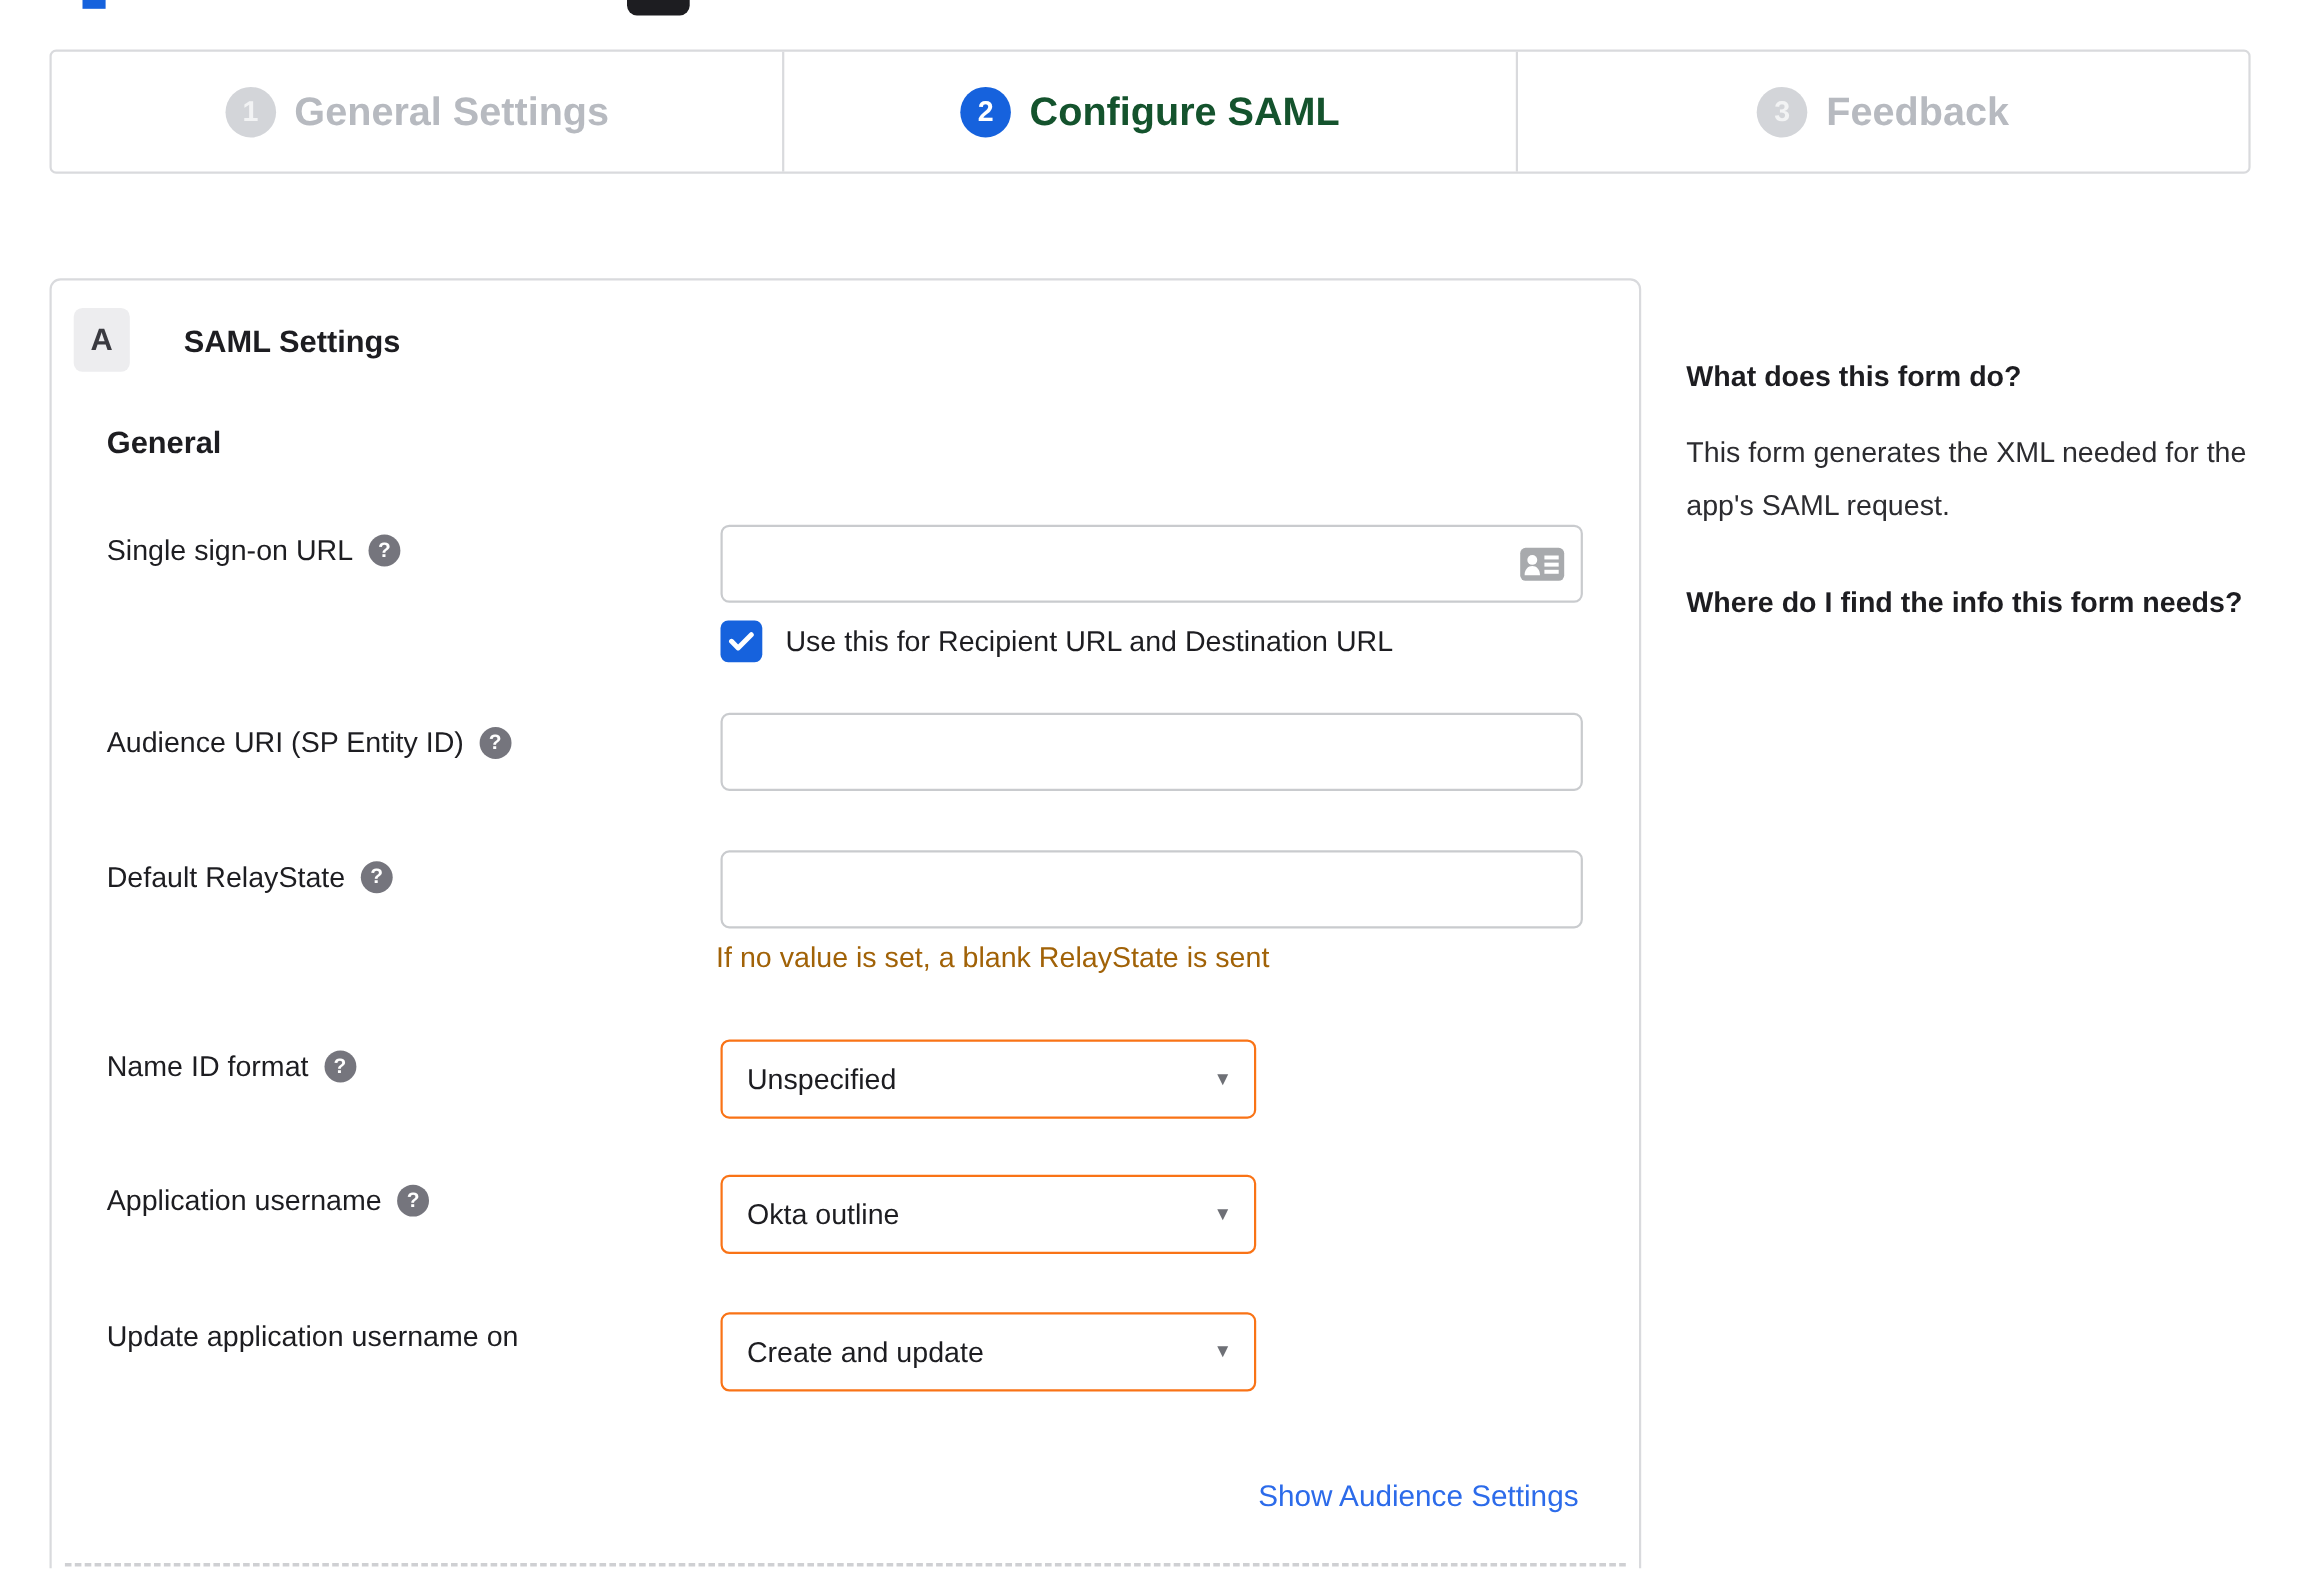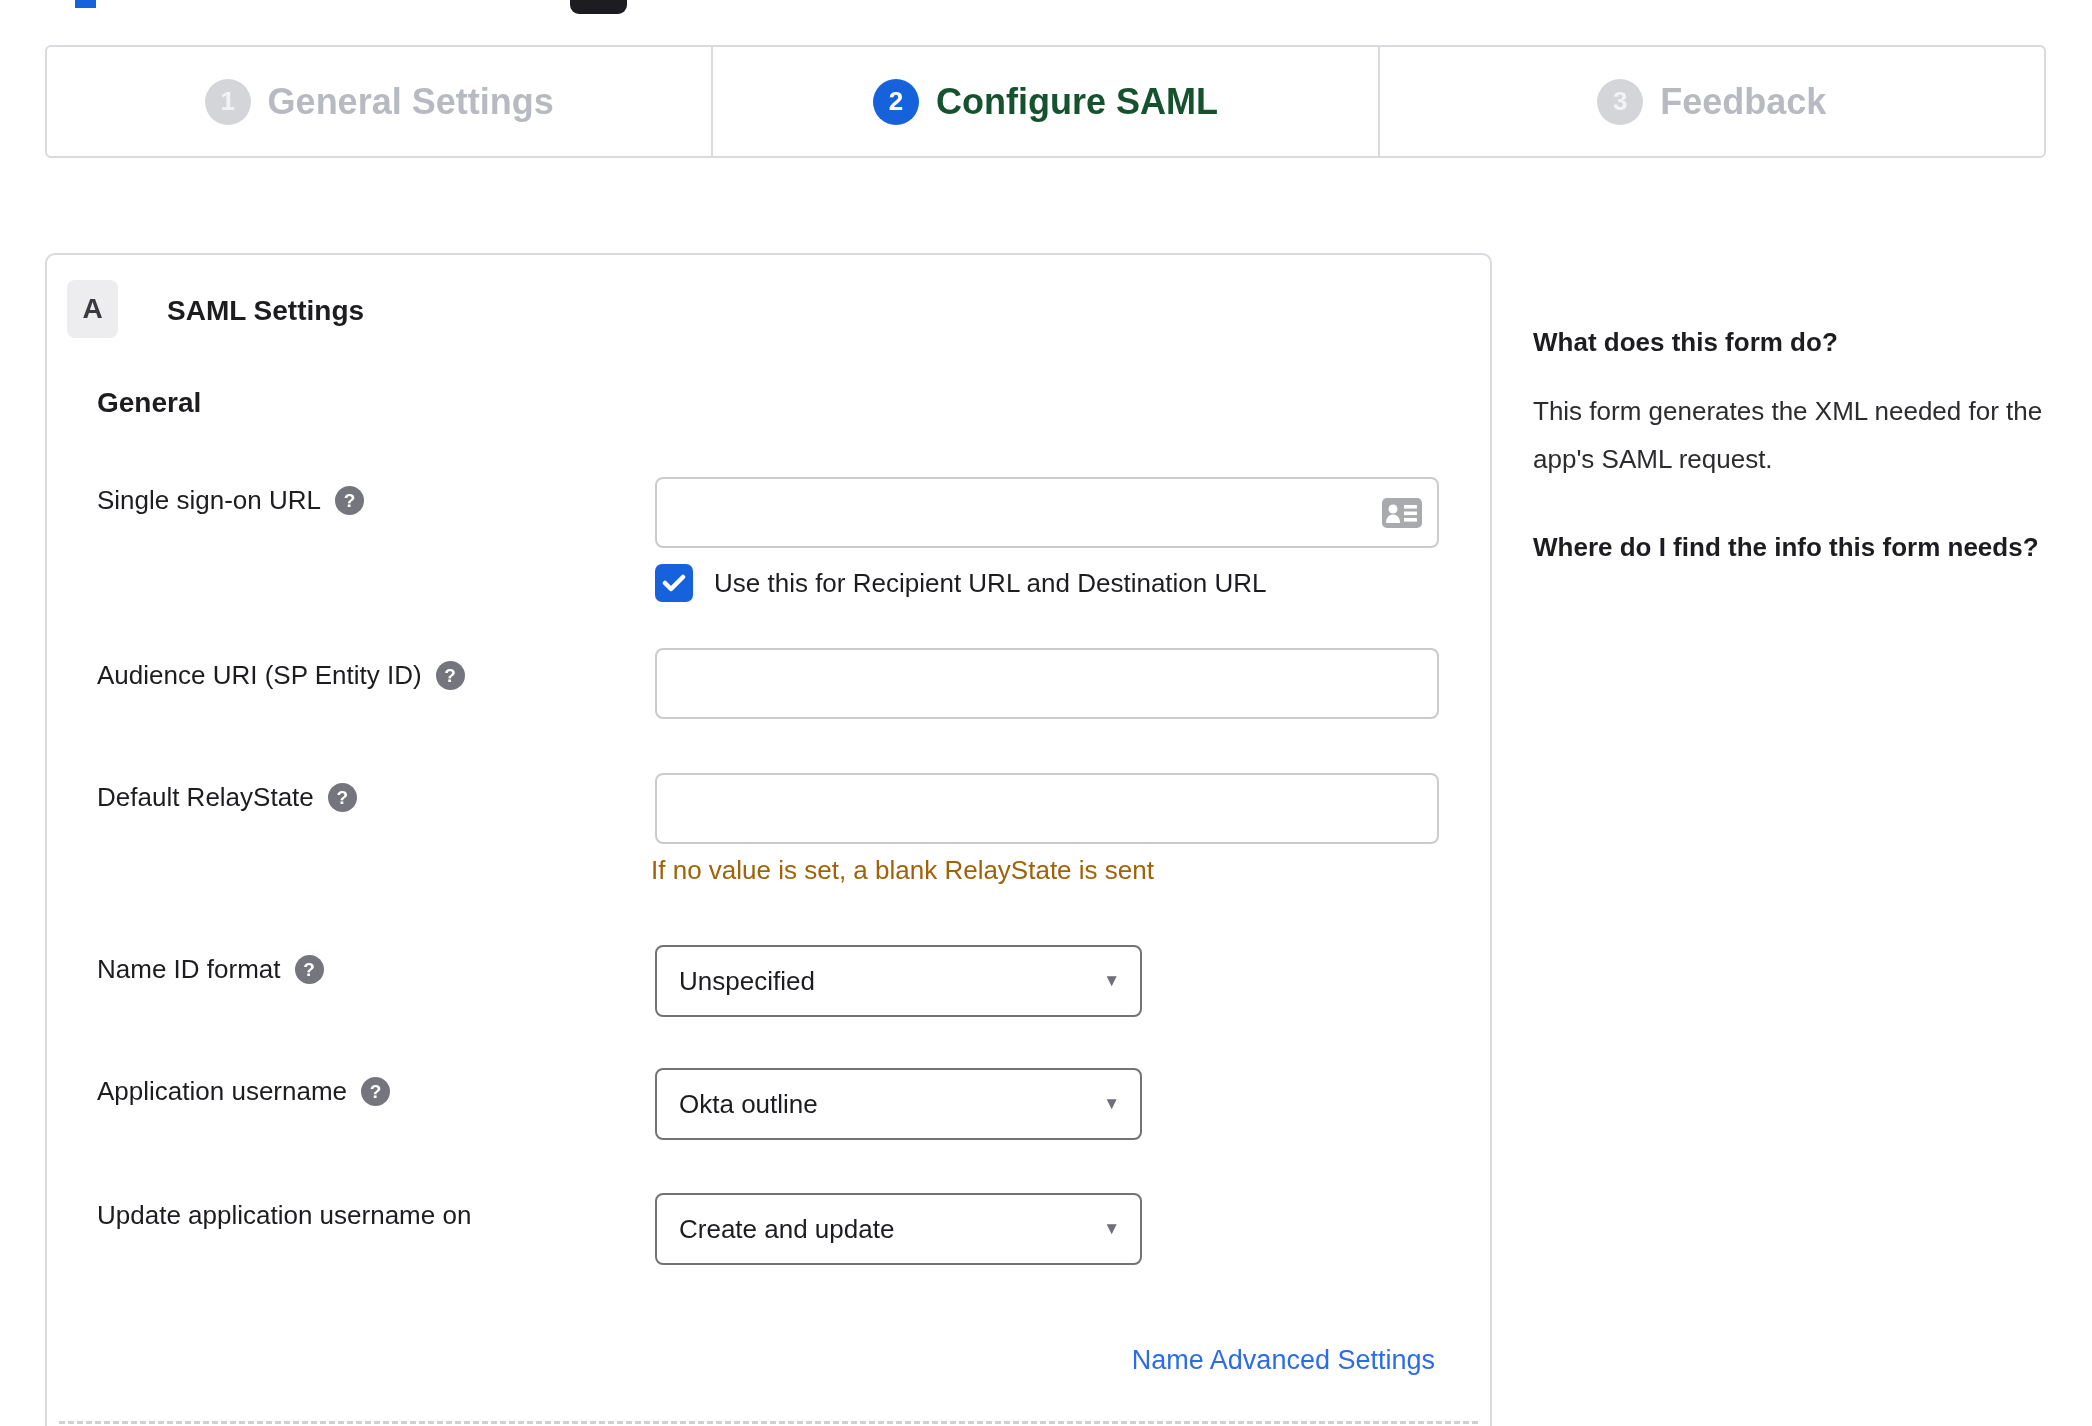--- a/index.html
+++ b/index.html
@@ -41,21 +41,21 @@
   .text-input { width:100%; height:100%; border:2px solid #c9cbce; border-radius:8px; background:#fff;
                 font-size:26px; padding:0 60px 0 22px; color:#1d1d21; outline:none; font-family:inherit; }
   .card-icon { position:absolute; right:16px; top:50%; transform:translateY(-50%); }
 
   .cbx { position:absolute; left:608px; width:38px; height:38px; background:#1662dd; border-radius:7px;
          display:flex; align-items:center; justify-content:center; cursor:pointer; }
   .cbx-label { position:absolute; left:667px; font-size:26px; color:#1d1d21; }
 
   .hint { position:absolute; left:604px; font-size:26px; color:#a16207; }
 
-  .select { position:absolute; left:608px; width:487px; height:72px; border:2px solid #737373; border-radius:8px;
+  .select { position:absolute; left:608px; width:487px; height:72px; border:2px solid #f97316; border-radius:8px;
             background:#fff; display:flex; align-items:center; padding:0 22px; font-size:26px; color:#1d1d21; cursor:pointer; }
   .select .arrow { position:absolute; right:20px; font-size:17px; color:#6e7076; }
 
   .adv-link { position:absolute; right:55px; top:1090px; font-size:27px; font-weight:500; color:#2c6bea;
               text-decoration:none; cursor:pointer; }
   .dashed-sep { position:absolute; left:12px; right:12px; top:1166px; border-top:3px dashed #cfd0d3; }
 
   
   .help-panel { position:absolute; left:1533px; top:322px; width:516px; }
   .help-panel h4 { font-size:26px; font-weight:bold; line-height:40px; color:#1d1d21; margin:0 0 25px; }
@@ -149,21 +149,21 @@
     </div>
 
     <div class="field-label" style="top:945px;">
       <span>Update application username on</span>
     </div>
     <div class="select" style="top:938px;">
       <span>Create and update</span>
       <span class="arrow">▼</span>
     </div>
 
-    <a class="adv-link">Name Advanced Settings</a>
+    <a class="adv-link">Show Audience Settings</a>
 
     <div class="dashed-sep"></div>
   </div>
 
   <aside class="help-panel">
     <h4>What does this form do?</h4>
     <p>This form generates the XML needed for the app's SAML request.</p>
     <h4>Where do I find the info this form needs?</h4>
   </aside>
 

